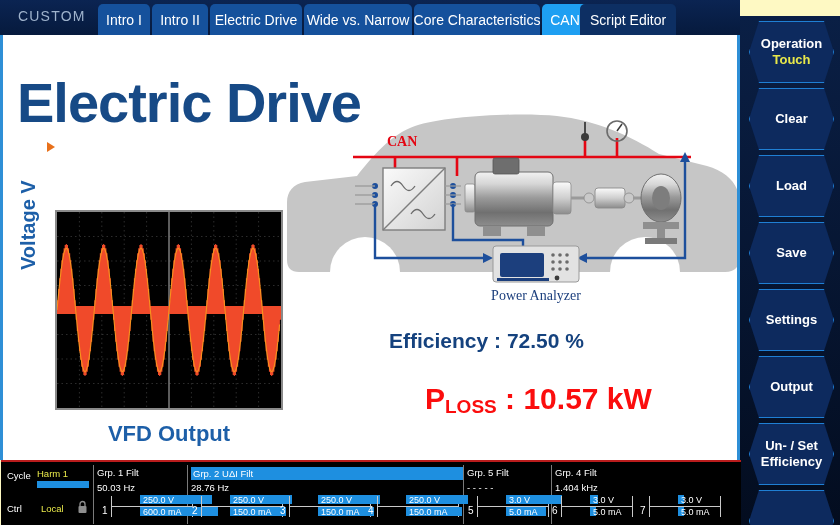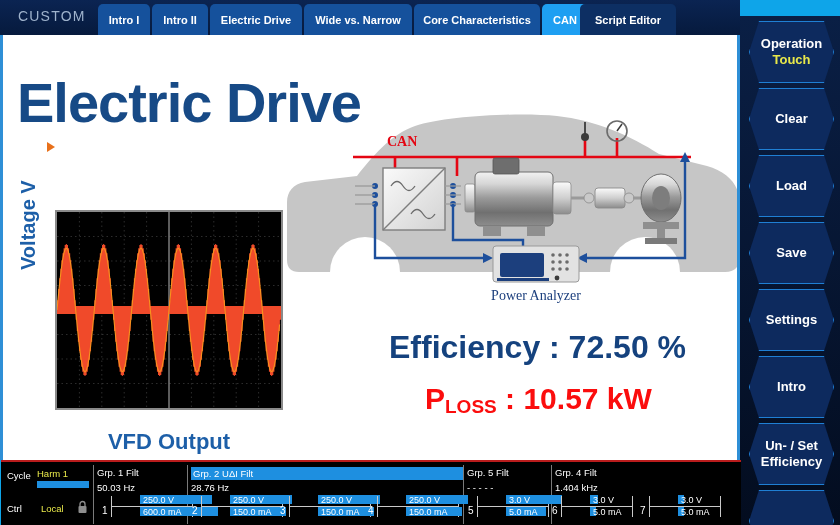--- a/index.html
+++ b/index.html
@@ -1,34 +1,34 @@
 <!DOCTYPE html>
 <html><head>
 <meta charset="utf-8">
 <style>
   * { box-sizing: border-box; margin:0; padding:0; }
   html,body { width:840px; height:525px; overflow:hidden; background:#000; }
   body { font-family:"Liberation Sans", sans-serif; }
 
-  #app { position:relative; width:840px; height:525px; background:#0ea5e9; overflow:hidden; }
+  #app { position:relative; width:840px; height:525px; background:#fef9c3; overflow:hidden; }
 
   
   #tabbar {
     position:absolute; left:0; top:0; width:740px; height:35px;
     background:linear-gradient(180deg,#0b2452 0%,#061a3d 100%);
   }
   #custom-label {
     position:absolute; left:18px; top:8px;
     font-size:14px; letter-spacing:1.2px; color:#9fb3cc; font-weight:400;
   }
   .tab {
     position:absolute; top:4px; height:31px;
     background:#15519c; color:#ffffff;
     border-radius:5px 5px 0 0;
-    font-size:11px; font-weight:700;
+    font-size:14px; font-weight:400;
     display:flex; align-items:center; justify-content:center;
     padding:0 23px; white-space:nowrap; cursor:pointer;
   }
   .tab.active { background:#1e9ff2; }
   .tab.plain { background:#0d2f63; }
 
   
   #canvas {
     position:absolute; left:0; top:35px; width:740px; height:425px;
     background:#ffffff; border-left:3px solid #2e8fd6; border-right:3px solid #2e8fd6;
@@ -49,32 +49,32 @@
     position:absolute; left:0; top:0; width:228px; height:200px;
     background:#000; border:2px solid #8a8a8a;
   }
   #ylabel {
     position:absolute; left:-38px; top:60px; width:120px;
     transform:rotate(-90deg); transform-origin:left top;
     font-size:20px; font-weight:700; color:#1d5fa8; white-space:nowrap;
   }
   #vfd-caption {
     position:absolute; left:52px; top:386px; width:228px; text-align:center;
-    font-size:22px; font-weight:700; color:#1d5fa8;margin-top:8px;
+    font-size:22px; font-weight:700; color:#1d5fa8;
   }
   #trigger-marker {
     position:absolute; left:44px; top:107px;
     width:0;height:0;border-top:5px solid transparent;border-bottom:5px solid transparent;
     border-left:8px solid #e8701a;
   }
 
   
   #efficiency {
     position:absolute; left:386px; top:294px;
-    font-size:32px; font-weight:700; color:#15427e; white-space:nowrap;
+    font-size:21px; font-weight:700; color:#15427e; white-space:nowrap;
   }
   #ploss {
     position:absolute; left:422px; top:347px;
     font-size:30px; font-weight:700; color:#fb0d0d; white-space:nowrap;
   }
   #ploss .sub { font-size:19px; vertical-align:baseline; position:relative; top:4px; }
 
   
   #sidebar {
     position:absolute; left:740px; top:0; width:100px; height:525px;
@@ -318,21 +318,21 @@
         <div class="skey" style="top: 139px;">
           <span>Load</span>
         </div>
         <div class="skey" style="top: 206px;">
           <span>Save</span>
         </div>
         <div class="skey" style="top: 273px;">
           <span>Settings</span>
         </div>
         <div class="skey" style="top: 340px;">
-          <span>Intro</span>
+          <span>Output</span>
         </div>
         <div class="skey" style="top: 407px;">
           <span>Un- / Set Efficiency</span>
         </div>
         <div class="skey empty" style="top: 474px;">
           <span></span>
         </div>
       </div>
   </div>
 

